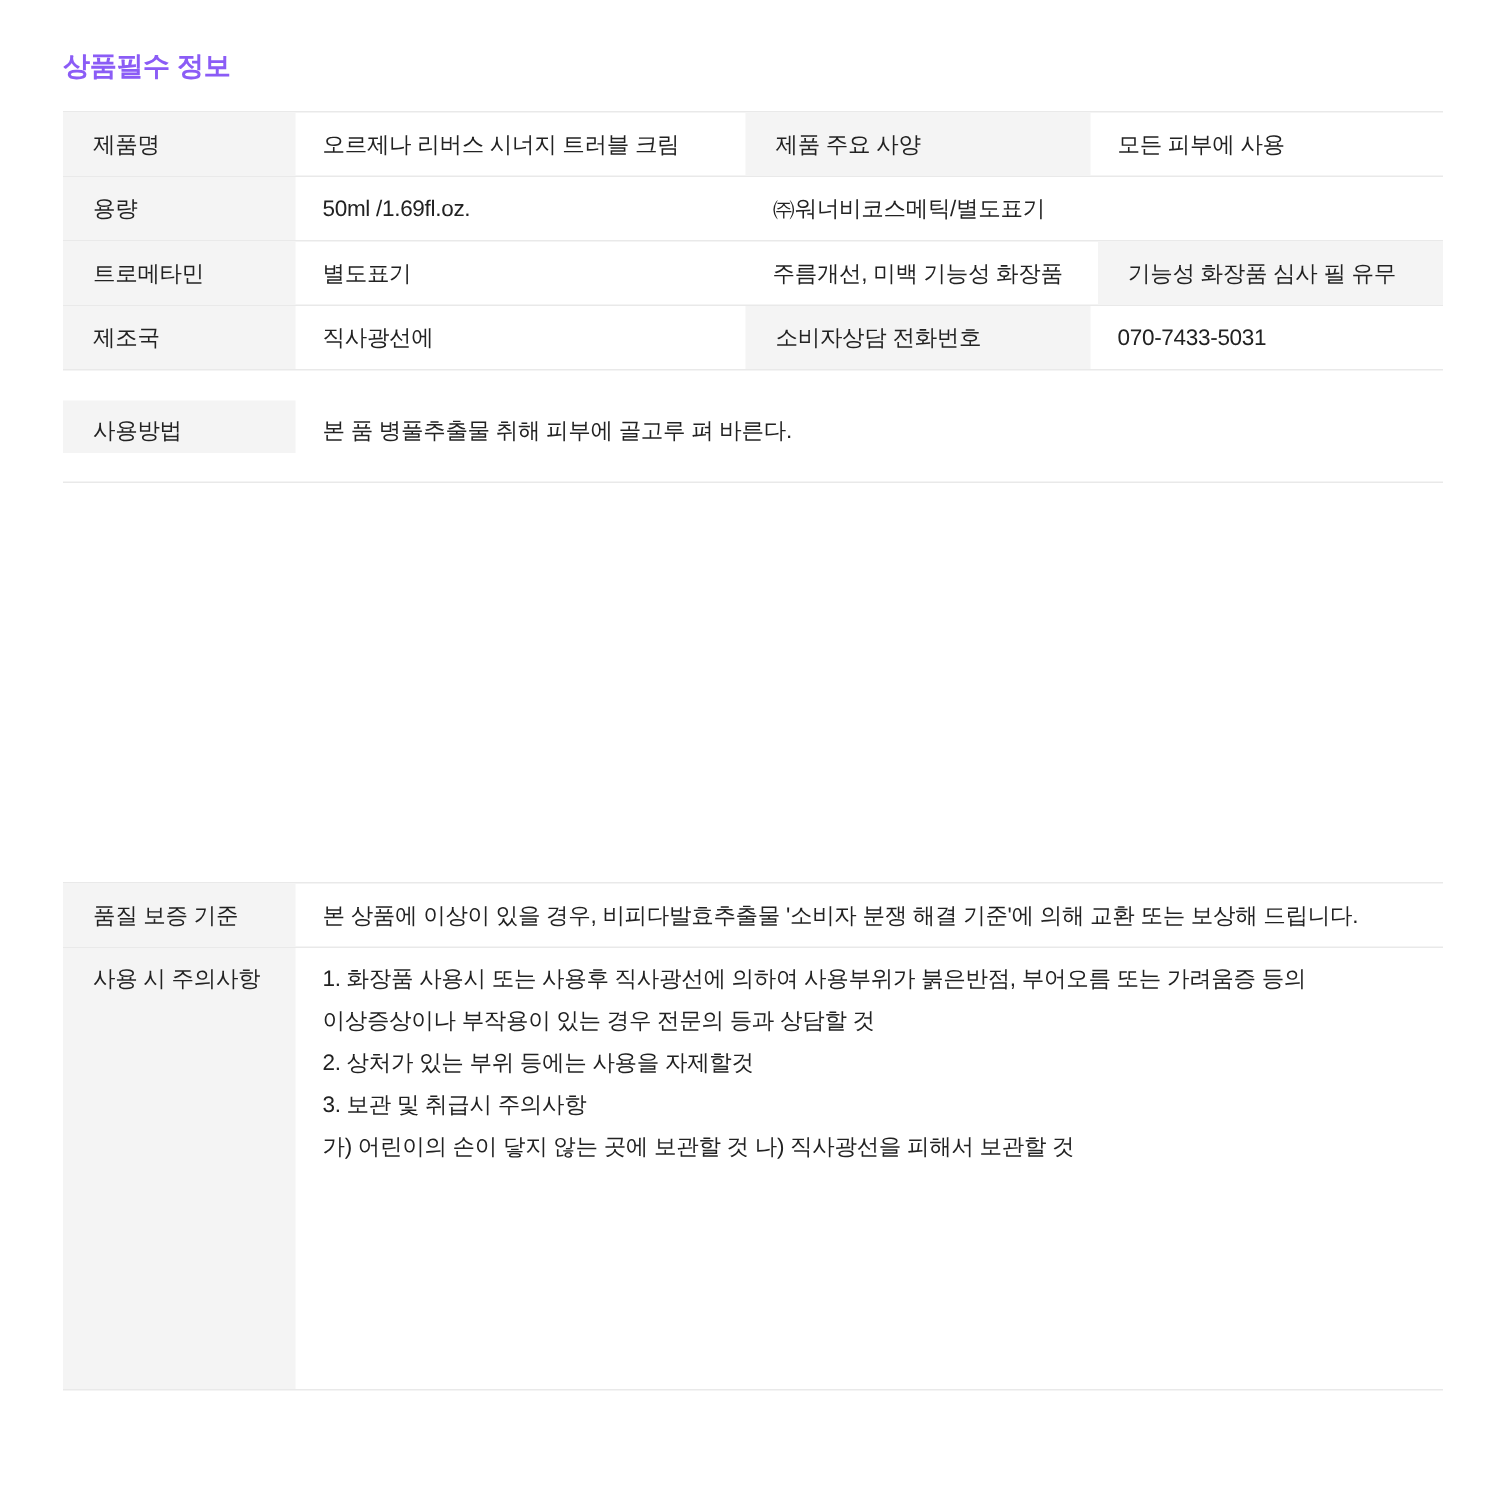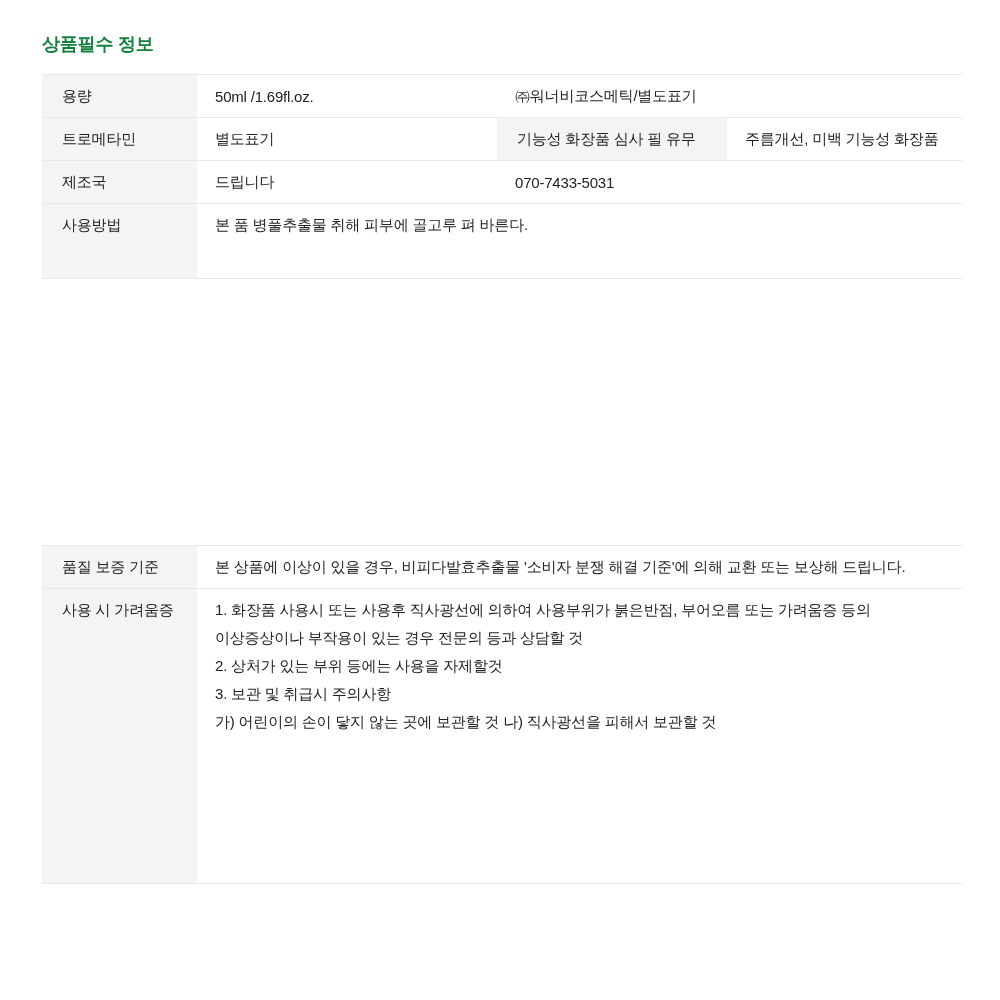--- a/index.html
+++ b/index.html
@@ -13,21 +13,21 @@
     width: 1000px;
     height: 1000px;
     background: #ffffff;
     box-sizing: border-box;
     padding: 32px 38px 0 42px;
     overflow: hidden;
   }
   .section-title {
     font-size: 18px;
     font-weight: 700;
-    color: #15803d;
+    color: #8b5cf6;
     margin: 0 0 18px 0;
     letter-spacing: -0.2px;
   }
   .info-table {
     width: 920px;
     border-bottom: 1px solid #e9e9e9;
     font-size: 15px;
     letter-spacing: -0.2px;
   }
   .row {
@@ -61,70 +61,77 @@
   .wv { width: 765px; }
 
   .grid4 { height: 43px; }
   .grid4 .cell { height: 100%; }
 
   .wide .cell {
     align-items: flex-start;
     line-height: 28px;
     padding-top: 7px;
   }
-  .h-usage  { height: 75px; }
+  .h-usage  { height: 75px; align-items: center; }
   .h-ingredients { height: 267px; }
   .h-quality { height: 43px; justify-content: flex-end; }
   .h-quality .cell { align-items: center; padding-top: 0; line-height: normal; }
   .h-caution { height: 295px; }
 </style>
 </head>
 <body>
 
 <div class="page">
 
   <h1 class="section-title">상품필수 정보</h1>
 
   <div class="info-table">
 
+    <div class="row grid4">
+      <div class="cell label w1">제품명</div>
+      <div class="cell value w2">오르제나 리버스 시너지 트러블 크림</div>
+      <div class="cell label w3">제품 주요 사양</div>
+      <div class="cell value w4">모든 피부에 사용</div>
+    </div>
 
     <div class="row grid4">
       <div class="cell label w1">용량</div>
       <div class="cell value w2">50ml /1.69fl.oz.</div>
       <div class="cell value w4">㈜워너비코스메틱/별도표기</div>
     </div>
 
     <div class="row grid4">
       <div class="cell label w1">트로메타민</div>
       <div class="cell value w2">별도표기</div>
+      <div class="cell value w4">주름개선, 미백 기능성 화장품</div>
       <div class="cell label w3">기능성 화장품 심사 필 유무</div>
-      <div class="cell value w4">주름개선, 미백 기능성 화장품</div>
     </div>
 
     <div class="row grid4">
       <div class="cell label w1">제조국</div>
-      <div class="cell value w2">드립니다</div>
+      <div class="cell value w2">직사광선에</div>
+      <div class="cell label w3">소비자상담 전화번호</div>
       <div class="cell value w4">070-7433-5031</div>
     </div>
 
     <div class="row wide h-usage">
       <div class="cell label w1">사용방법</div>
       <div class="cell value wv">본 품 병풀추출물 취해 피부에 골고루 펴 바른다.</div>
     </div>
 
     <div class="row wide h-ingredients">
     </div>
 
     <div class="row wide h-quality">
       <div class="cell label w1">품질 보증 기준</div>
       <div class="cell value wv">본 상품에 이상이 있을 경우, 비피다발효추출물 '소비자 분쟁 해결 기준'에 의해 교환 또는 보상해 드립니다.</div>
     </div>
 
     <div class="row wide h-caution">
-      <div class="cell label w1">사용 시 가려움증</div>
+      <div class="cell label w1">사용 시 주의사항</div>
       <div class="cell value wv">1. 화장품 사용시 또는 사용후 직사광선에 의하여 사용부위가 붉은반점, 부어오름 또는 가려움증 등의
 이상증상이나 부작용이 있는 경우 전문의 등과 상담할 것
 2. 상처가 있는 부위 등에는 사용을 자제할것
 3. 보관 및 취급시 주의사항
 가) 어린이의 손이 닿지 않는 곳에 보관할 것 나) 직사광선을 피해서 보관할 것</div>
     </div>
 
   </div>
 </div>
 

